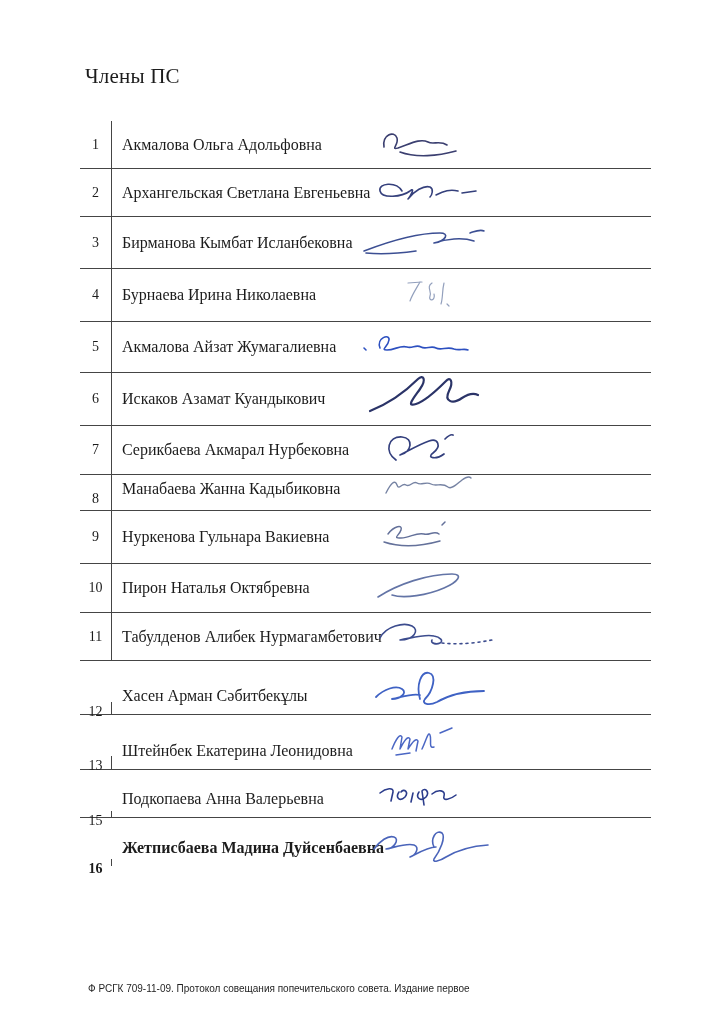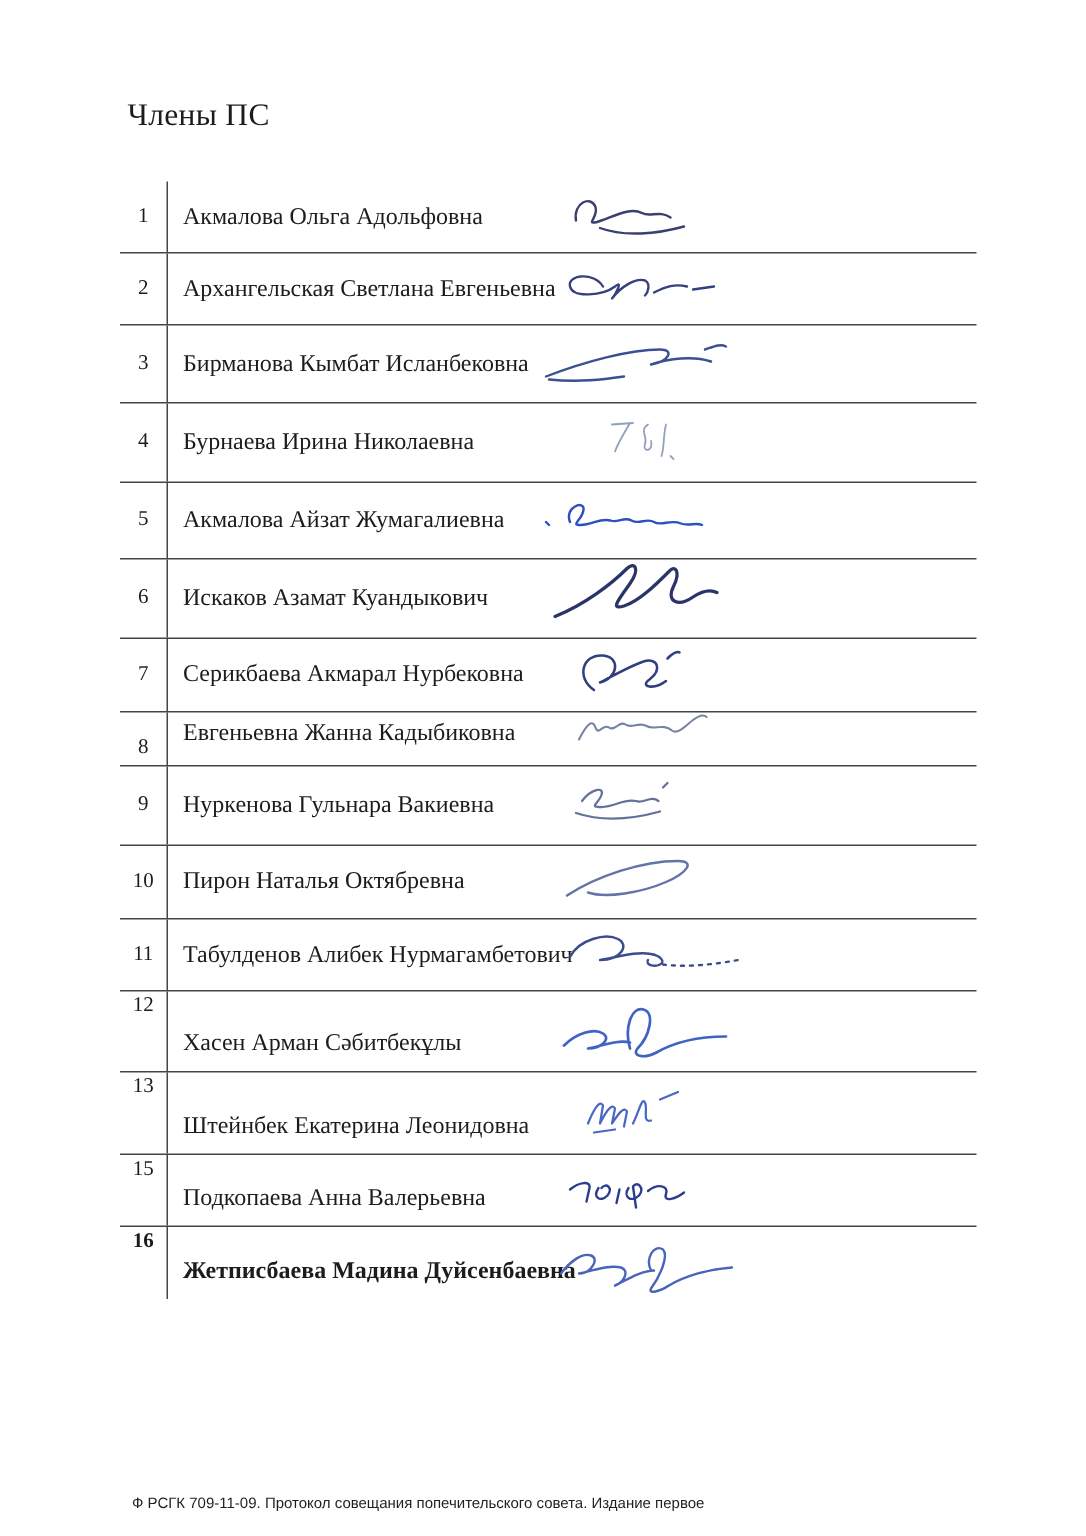--- a/index.html
+++ b/index.html
@@ -20,33 +20,33 @@
     display:flex;justify-content:center;font-size:14px;
   }
   .cell-name{
     flex:1;display:flex;padding-left:10px;font-size:16px;
     white-space:nowrap;
   }
   .num-center .cell-num{align-items:center;}
   .num-center .cell-name{align-items:center;}
   .num-low .cell-num{align-items:flex-end;padding-bottom:3px;}
   .num-low .cell-name{align-items:flex-start;padding-top:5px;}
-  .num-high .cell-num{align-items:flex-start;padding-top:2px;}
+  .num-high .cell-num{align-items:flex-start;padding-top:2px;margin-top:41px;}
   .num-high .cell-name{align-items:flex-end;padding-bottom:9px;}
   .cell-sig{
     position:absolute;left:250px;top:0;width:200px;height:100%;
     display:flex;align-items:center;justify-content:center;
     pointer-events:none;
   }
   .sig{width:160px;height:48px;overflow:visible;}
   .sig path{fill:none;stroke-linecap:round;stroke-linejoin:round;}
   .sig .dotted{stroke-dasharray:2 4;}
   .page-footer{
     position:absolute;left:88px;top:983px;
-    font-family:"Liberation Sans", sans-serif;font-size:10px;color:#1f1f1f;margin-top:14px;
+    font-family:"Liberation Sans", sans-serif;font-size:10px;color:#1f1f1f;
   }
 </style>
 </head>
 <body>
 
 <div class="page-title">Члены ПС</div>
 
 <div class="members-table">
 
   <div class="row num-center" style="height:47px">
@@ -114,21 +114,21 @@
     <div class="cell-name">Серикбаева Акмарал Нурбековна</div>
     <div class="cell-sig">
       <svg class="sig" viewBox="0 0 160 48">
           <path d="M46,34 C34,26 38,10 52,11 C64,12 62,26 50,29 C58,25 70,18 79,15 C88,12 92,20 83,27 C76,32 86,34 94,28 M95,13 C98,10 101,8 103,9" stroke="#333f7d" stroke-width="1.7"></path>
         </svg>
     </div>
   </div>
 
   <div class="row num-low" style="height:35px">
     <div class="cell-num">8</div>
-    <div class="cell-name">Евгеньевна Жанна Кадыбиковна</div>
+    <div class="cell-name">Манабаева Жанна Кадыбиковна</div>
     <div class="cell-sig" style="transform:translateY(-4px)">
       <svg class="sig" viewBox="0 0 160 48">
           <path d="M36,28 C41,18 45,14 47,20 C49,26 52,17 56,20 C60,23 63,15 67,18 C71,21 76,16 81,19 C86,22 92,17 98,22 C102,25 108,18 112,15 C116,12 119,11 121,13" stroke="#7683a3" stroke-width="1.4"></path>
         </svg>
     </div>
   </div>
 
   <div class="row num-center" style="height:52px">
     <div class="cell-num">9</div>
     <div class="cell-name">Нуркенова Гульнара Вакиевна</div>

